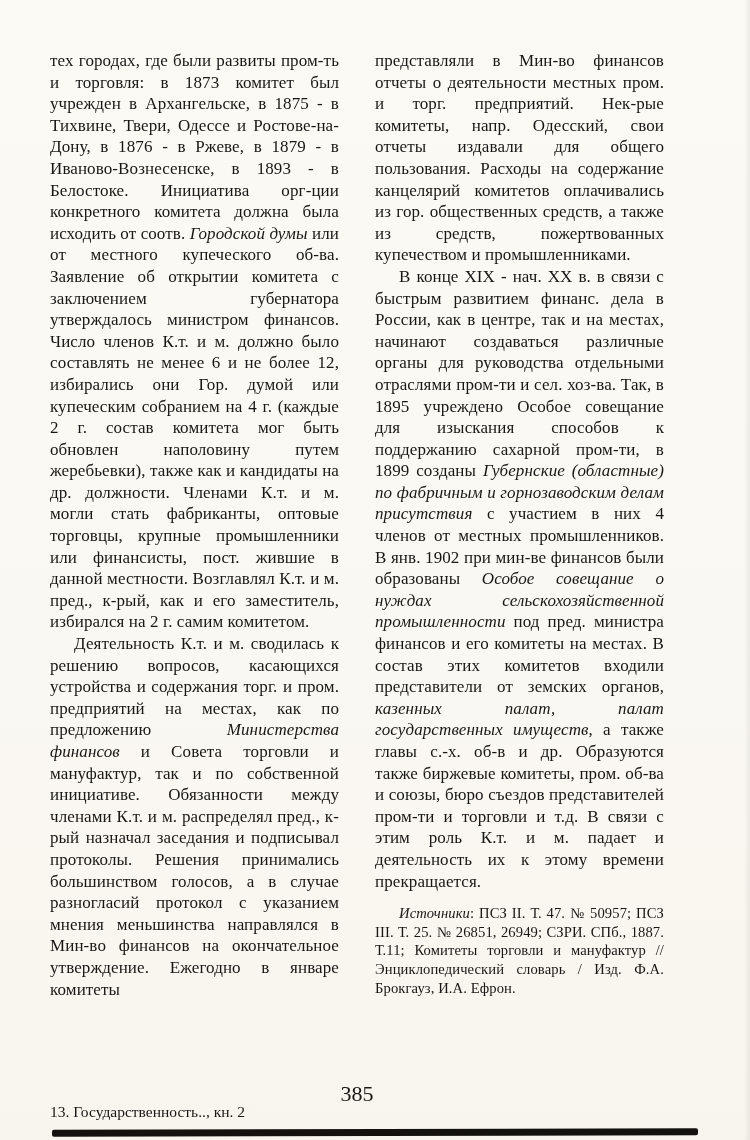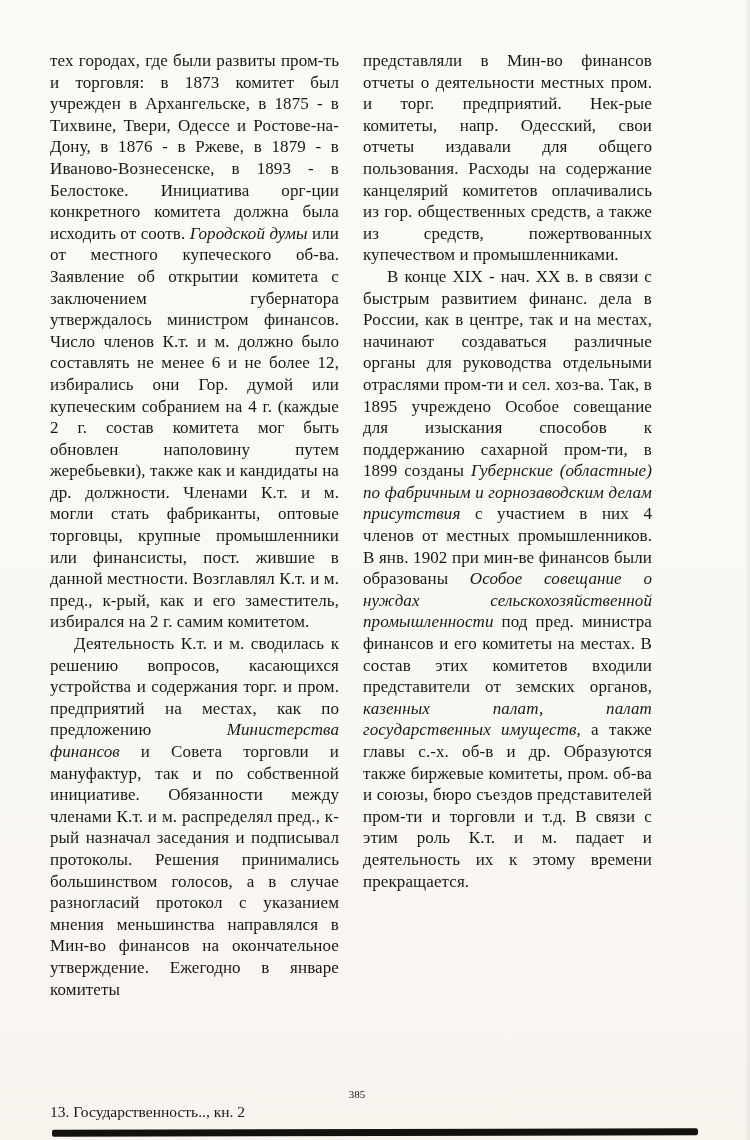--- a/index.html
+++ b/index.html
@@ -16,21 +16,21 @@
     font-family: "Liberation Serif", "DejaVu Serif", serif;
     color: #181715;
     overflow: hidden;
   }
   .text-area {
     position: absolute;
     top: 50px;
     left: 50px;
     width: 614px;
     display: flex;
-    gap: 24px;
+    gap: 36px;
   }
   .column {
     width: 289px;
     flex: 0 0 289px;
   }
   .para {
     margin: 0;
     font-size: 17px;
     line-height: 21.6px;
     text-align: justify;
@@ -59,21 +59,21 @@
     left: 0;
     top: 16px;
     white-space: nowrap;
   }
   .page-number {
     position: absolute;
     left: 0;
     width: 100%;
     top: -2px;
     text-align: center;
-    font-size: 11px;
+    font-size: 22px;
   }
   .scan-bottom-bar {
     position: absolute;
     left: 52px;
     right: 52px;
     bottom: 4px;
     height: 7px;
     background: #14120f;
     border-radius: 2px;
     transform: rotate(-0.12deg);
@@ -93,20 +93,21 @@
 <div class="page">
 
   <div class="text-area">
     <div class="column">
         <p class="para"><span class="run">тех городах, где были развиты пром-ть и торговля: в 1873 комитет был учрежден в Архангельске, в 1875 - в Тихвине, Твери, Одессе и Ростове-на-Дону, в 1876 - в Ржеве, в 1879 - в Иваново-Вознесенске, в 1893 - в Белостоке. Инициатива орг-ции конкретного комитета должна была исходить от соотв. </span><span class="run it">Городской думы</span><span class="run"> или от местного купеческого об-ва. Заявление об открытии комитета с заключением губернатора утверждалось министром финансов. Число членов К.т. и м. должно было составлять не менее 6 и не более 12, избирались они Гор. думой или купеческим собранием на 4 г. (каждые 2 г. состав комитета мог быть обновлен наполовину путем жеребьевки), также как и кандидаты на др. должности. Членами К.т. и м. могли стать фабриканты, оптовые торговцы, крупные промышленники или финансисты, пост. жившие в данной местности. Возглавлял К.т. и м. пред., к-рый, как и его заместитель, избирался на 2 г. самим комитетом.</span></p>
         <p class="para indent cont"><span class="run">Деятельность К.т. и м. сводилась к решению вопросов, касающихся устройства и содержания торг. и пром. предприятий на местах, как по предложению </span><span class="run it">Министерства финансов</span><span class="run"> и Совета торговли и мануфактур, так и по собственной инициативе. Обязанности между членами К.т. и м. распределял пред., к-рый назначал заседания и подписывал протоколы. Решения принимались большинством голосов, а в случае разногласий протокол с указанием мнения меньшинства направлялся в Мин-во финансов на окончательное утверждение. Ежегодно в январе комитеты</span></p>
       </div>
     <div class="column">
         <p class="para"><span class="run">представляли в Мин-во финансов отчеты о деятельности местных пром. и торг. предприятий. Нек-рые комитеты, напр. Одесский, свои отчеты издавали для общего пользования. Расходы на содержание канцелярий комитетов оплачивались из гор. общественных средств, а также из средств, пожертвованных купечеством и промышленниками.</span></p>
         <p class="para indent"><span class="run">В конце XIX - нач. XX в. в связи с быстрым развитием финанс. дела в России, как в центре, так и на местах, начинают создаваться различные органы для руководства отдельными отраслями пром-ти и сел. хоз-ва. Так, в 1895 учреждено Особое совещание для изыскания способов к поддержанию сахарной пром-ти, в 1899 созданы </span><span class="run it">Губернские (областные) по фабричным и горнозаводским делам присутствия</span><span class="run"> с участием в них 4 членов от местных промышленников. В янв. 1902 при мин-ве финансов были образованы </span><span class="run it">Особое совещание о нуждах сельскохозяйственной промышленности</span><span class="run"> под пред. министра финансов и его комитеты на местах. В состав этих комитетов входили представители от земских органов, </span><span class="run it">казенных палат, палат государственных имуществ</span><span class="run">, а также главы с.-х. об-в и др. Образуются также биржевые комитеты, пром. об-ва и союзы, бюро съездов представителей пром-ти и торговли и т.д. В связи с этим роль К.т. и м. падает и деятельность их к этому времени прекращается.</span></p>
+        <p class="para indent small"><span class="run it">Источники</span><span class="run">: ПСЗ II. Т. 47. № 50957; ПСЗ III. Т. 25. № 26851, 26949; СЗРИ. СПб., 1887. Т.11; Комитеты торговли и мануфактур // Энциклопедический словарь / Изд. Ф.А. Брокгауз, И.А. Ефрон.</span></p>
       </div>
   </div>
 
   <div class="footer-line">
     <span class="footer-left">13. Государственность.., кн. 2</span>
     <span class="page-number">385</span>
   </div>
 
   <div class="scan-bottom-bar"></div>
   <div class="scan-edge-shadow"></div>

